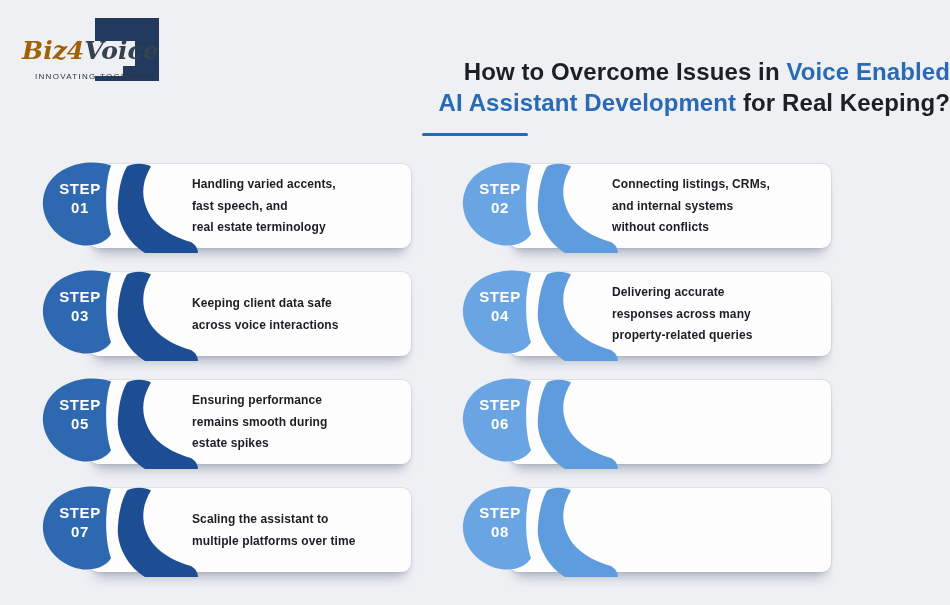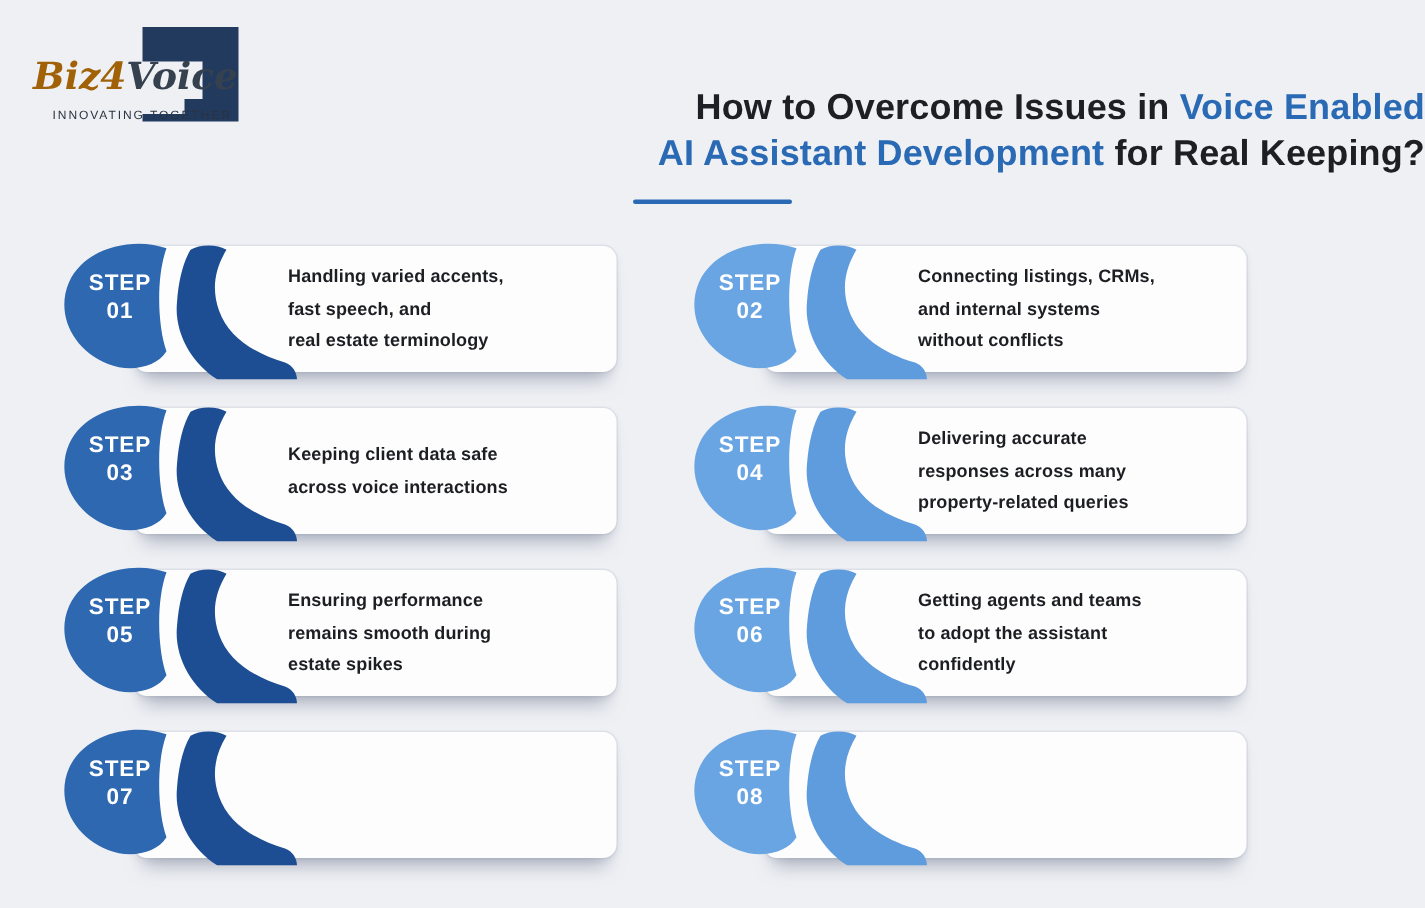--- a/index.html
+++ b/index.html
@@ -166,33 +166,32 @@
     </div>
 
     <div class="step-item theme-light">
       <div class="step-card"></div>
       <svg class="step-badge" viewBox="0 0 160 100" preserveAspectRatio="none">
         <path class="ribbon" d="M86 8 C92 4 104 4 110 8 C102 22 100 36 105 51 C111 69 127 81 149 88 C154 90 157 95 157 100 L104 100 C86 88 75 66 77 45 C78 30 81 17 86 8 Z"></path>
         <path class="bubble" d="M70 7 C50 -1 16 5 5 31 C-4 53 7 79 31 89 C45 95 63 92 70 80 C64 62 63 27 70 7 Z"></path>
       </svg>
       <div class="step-pill-label">STEP
 06</div>
-      <div class="step-text">Getting agents and teams
-to adopt the assistant
-confidently</div>
     </div>
 
     <div class="step-item theme-dark">
       <div class="step-card"></div>
       <svg class="step-badge" viewBox="0 0 160 100" preserveAspectRatio="none">
         <path class="ribbon" d="M86 8 C92 4 104 4 110 8 C102 22 100 36 105 51 C111 69 127 81 149 88 C154 90 157 95 157 100 L104 100 C86 88 75 66 77 45 C78 30 81 17 86 8 Z"></path>
         <path class="bubble" d="M70 7 C50 -1 16 5 5 31 C-4 53 7 79 31 89 C45 95 63 92 70 80 C64 62 63 27 70 7 Z"></path>
       </svg>
       <div class="step-pill-label">STEP
 07</div>
+      <div class="step-text">Scaling the assistant to
+multiple platforms over time</div>
     </div>
 
     <div class="step-item theme-light">
       <div class="step-card"></div>
       <svg class="step-badge" viewBox="0 0 160 100" preserveAspectRatio="none">
         <path class="ribbon" d="M86 8 C92 4 104 4 110 8 C102 22 100 36 105 51 C111 69 127 81 149 88 C154 90 157 95 157 100 L104 100 C86 88 75 66 77 45 C78 30 81 17 86 8 Z"></path>
         <path class="bubble" d="M70 7 C50 -1 16 5 5 31 C-4 53 7 79 31 89 C45 95 63 92 70 80 C64 62 63 27 70 7 Z"></path>
       </svg>
       <div class="step-pill-label">STEP
 08</div>

